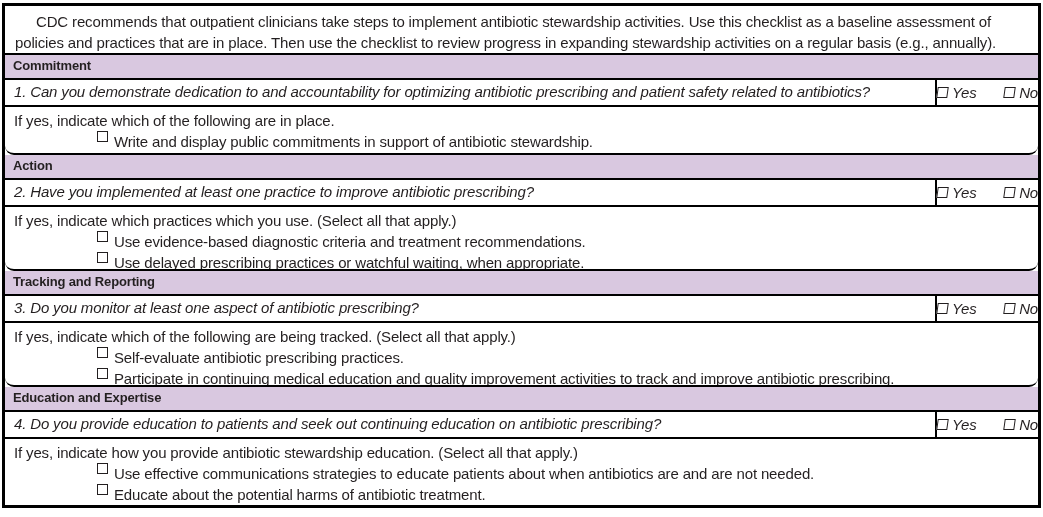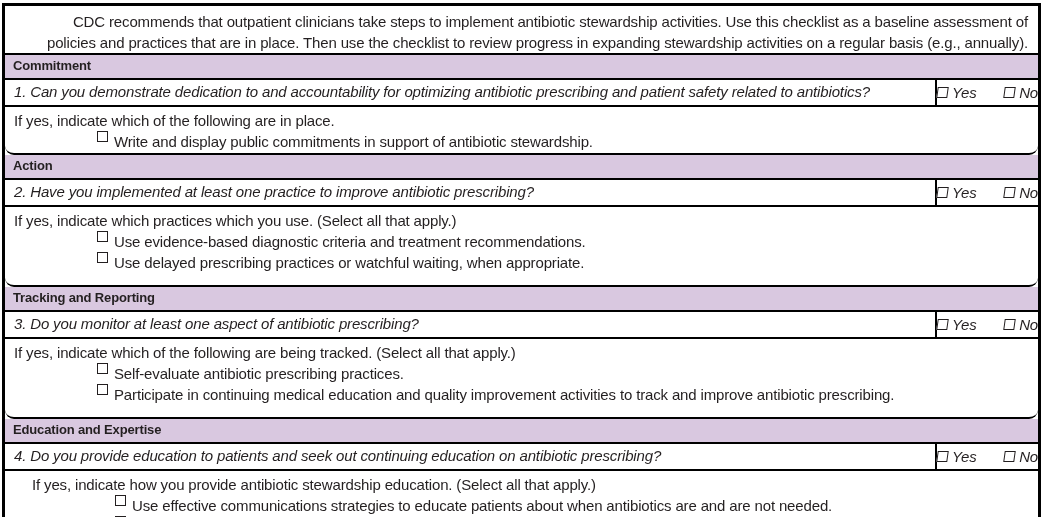--- a/index.html
+++ b/index.html
@@ -13,23 +13,23 @@
     letter-spacing: -0.15px;
   }
   .checklist-table {
     position: absolute;
     left: 2px; top: 3px;
     width: 1039px;
     border: 3px solid var(--border, #000);
     background: #fff;
   }
   .row { border-bottom: 2px solid var(--border, #000); overflow: hidden; }
-  .row:last-child { border-bottom: none; padding-left: 18px; }
+  .row:last-child { border-bottom: none; }
 
-  .intro-row { height: 49px; padding: 5px 10px 0 10px; text-align: right; }
+  .intro-row { height: 49px; padding: 5px 10px 0 10px; }
   .intro-row p { line-height: 21px; text-indent: 21px; }
 
   .section-header-row {
     height: 25px;
     background: var(--header-bg, #d9c8e0);
     font-weight: 700;
     line-height: 22px;
     padding-left: 8px;
     font-size: 13px;
   }
@@ -59,21 +59,21 @@
     width: 11px; height: 11px;
     border: 1.6px solid var(--text, #231f20);
     background: #fff;
     flex: 0 0 auto;
     cursor: pointer;
   }
   .yesno-cell .checkbox { transform: skewX(-8deg); }
 
   .ifyes-row { padding-top: 3px; border-radius: 9px; }
   .ifyes-row.h48 { height: 48px; }
-  .ifyes-row.h64 { height: 80px; }
+  .ifyes-row.h64 { height: 64px; }
   .ifyes-row.h66 { height: 66px; }
   .ifyes-intro { line-height: 21px; padding-left: 9px; }
   .item-line {
     line-height: 21px;
     padding-left: 92px;
     display: flex;
     align-items: flex-start;
   }
   .item-line .checkbox { margin-right: 6px; width: 11px; height: 11px; }
 </style>

